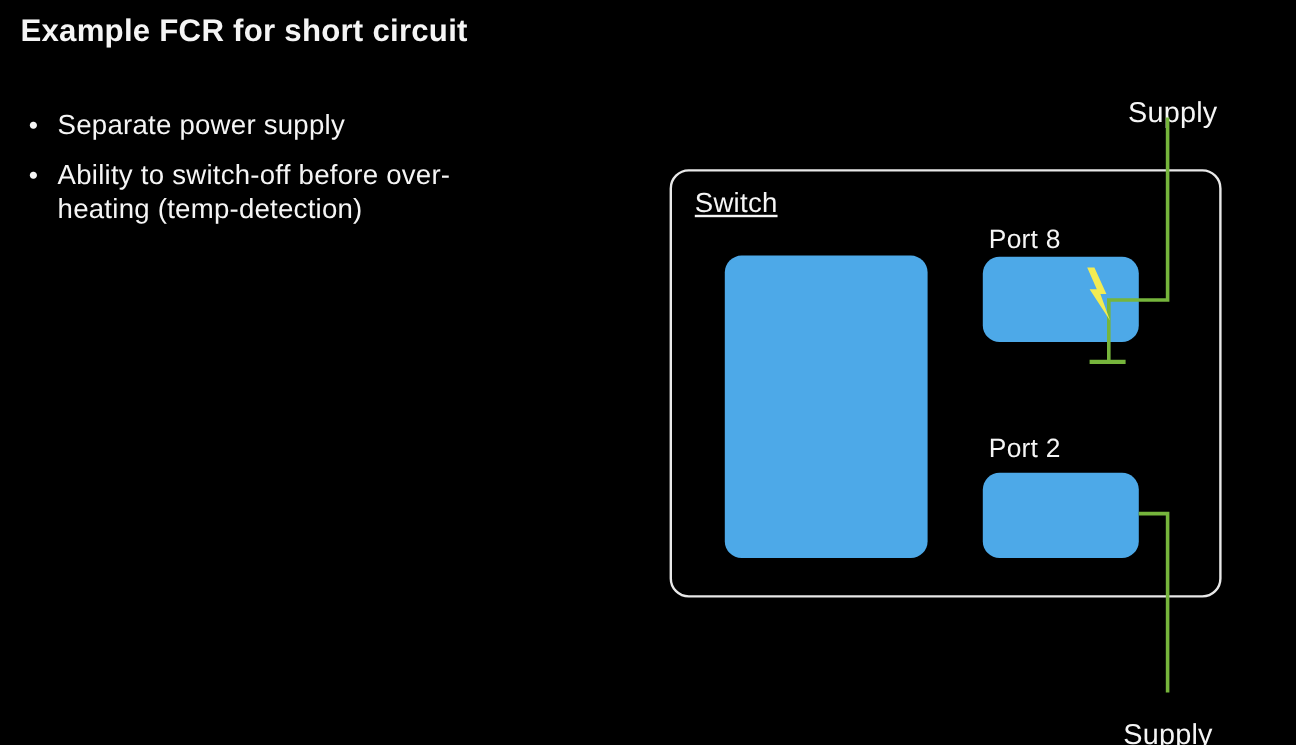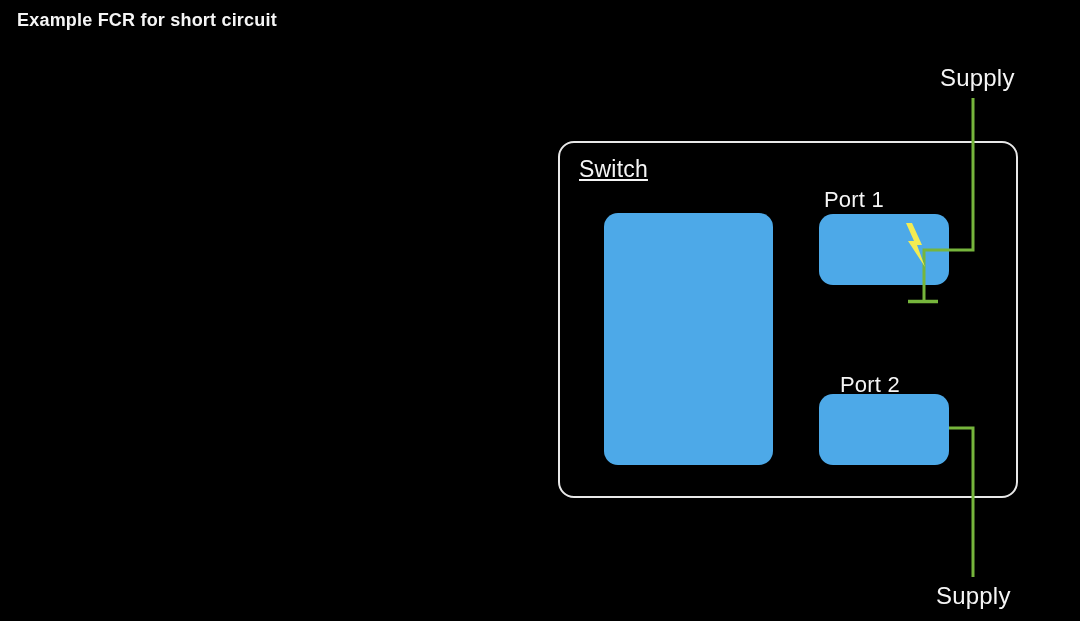--- a/index.html
+++ b/index.html
@@ -4,77 +4,80 @@
 <style>
   html,body{margin:0;padding:0;}
   body{
     width:1080px;height:621px;position:relative;overflow:hidden;
     background:var(--background,#000);
     color:var(--text,#f5f5f5);
     font-family:"Liberation Sans",sans-serif;
   }
   .title{
     position:absolute;left:17px;top:10px;margin:0;
-    font-size:18px;font-weight:700;letter-spacing:.2px;
+    font-size:26px;font-weight:700;letter-spacing:.2px;
   }
   .bullets{
     position:absolute;left:22px;top:90px;margin:0;padding:0;list-style:none;
     width:470px;
   }
   .bullets li{
     position:relative;padding-left:26px;margin-bottom:12px;
     font-size:23px;line-height:29px;letter-spacing:.2px;
   }
   .bullets li::before{
     content:"\2022";
     position:absolute;left:2px;top:0;font-size:22px;
   }
   .btext{white-space:pre-line;}
 
   .label{position:absolute;font-size:22px;letter-spacing:.2px;}
-  .supply{font-size:24px;}
+  .supply{font-size:24px;margin-top:17px;}
 
   .switch-box{
     position:absolute;left:558px;top:141px;width:460px;height:357px;
     box-sizing:border-box;border:2px solid var(--outline-white,#e8e8e8);
     border-radius:16px;background:transparent;
   }
   .block{
     position:absolute;background:var(--block-blue,#4da9e8);border-radius:14px;
   }
   .big-block{left:604px;top:213px;width:169px;height:252px;}
   .port1-block{left:819px;top:214px;width:130px;height:71px;}
   .port2-block{left:819px;top:394px;width:130px;height:71px;}
 
   .switch-label{left:579px;top:156px;font-size:23px;text-decoration:underline;}
   .port1-label{left:824px;top:187px;}
-  .port2-label{left:824px;top:372px;margin-left:16px;}
+  .port2-label{left:824px;top:361px;}
   .supply-top{left:940px;top:64px;}
   .supply-bottom{left:936px;top:582px;}
 
   svg.wires{position:absolute;left:0;top:0;width:1080px;height:621px;pointer-events:none;}
   .wire{fill:none;stroke:var(--wire-green,#76b53c);stroke-width:3;}
   .terminal{stroke:var(--wire-green,#76b53c);stroke-width:3.5;}
   .bolt{fill:var(--bolt-yellow,#f3ec52);stroke:none;}
 </style>
 </head>
 <body>
 
 <h1 class="title">Example FCR for short circuit</h1>
 
 <ul class="bullets">
+  <li><span class="btext">Separate power supply</span></li>
+  <li><span class="btext">Ability to switch-off before over-
+heating (temp-detection)</span></li>
 </ul>
 
 <div>
   <div class="switch-box"></div>
   <div class="label switch-label">Switch</div>
 
   <div class="block big-block"></div>
 
-  <div class="label port1-label">Port 1</div>
+  <div class="label port1-label">Port 8</div>
   <div class="block port1-block"></div>
 
   <div class="label port2-label">Port 2</div>
   <div class="block port2-block"></div>
 
   <div class="label supply supply-top">Supply</div>
   <div class="label supply supply-bottom">Supply</div>
 
   <svg class="wires" viewBox="0 0 1080 621" xmlns="http://www.w3.org/2000/svg">
     <polyline class="wire" points="973,98 973,250 924,250 924,300"></polyline>

